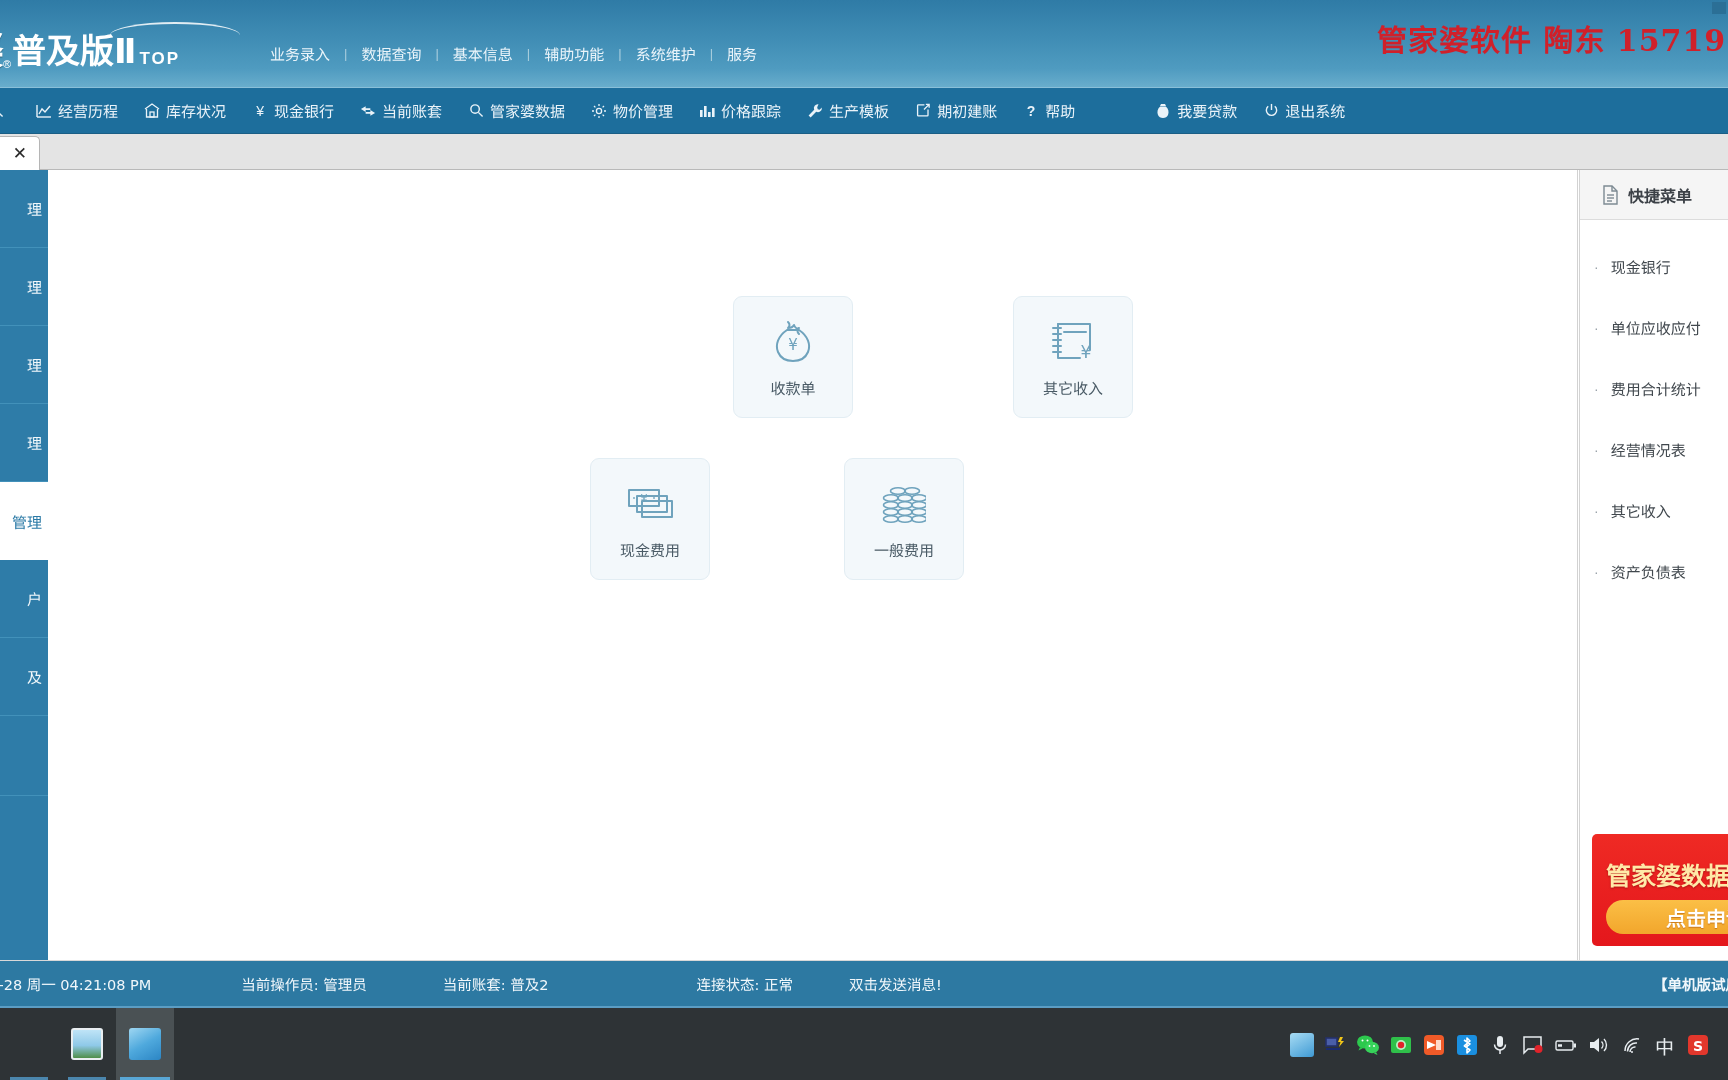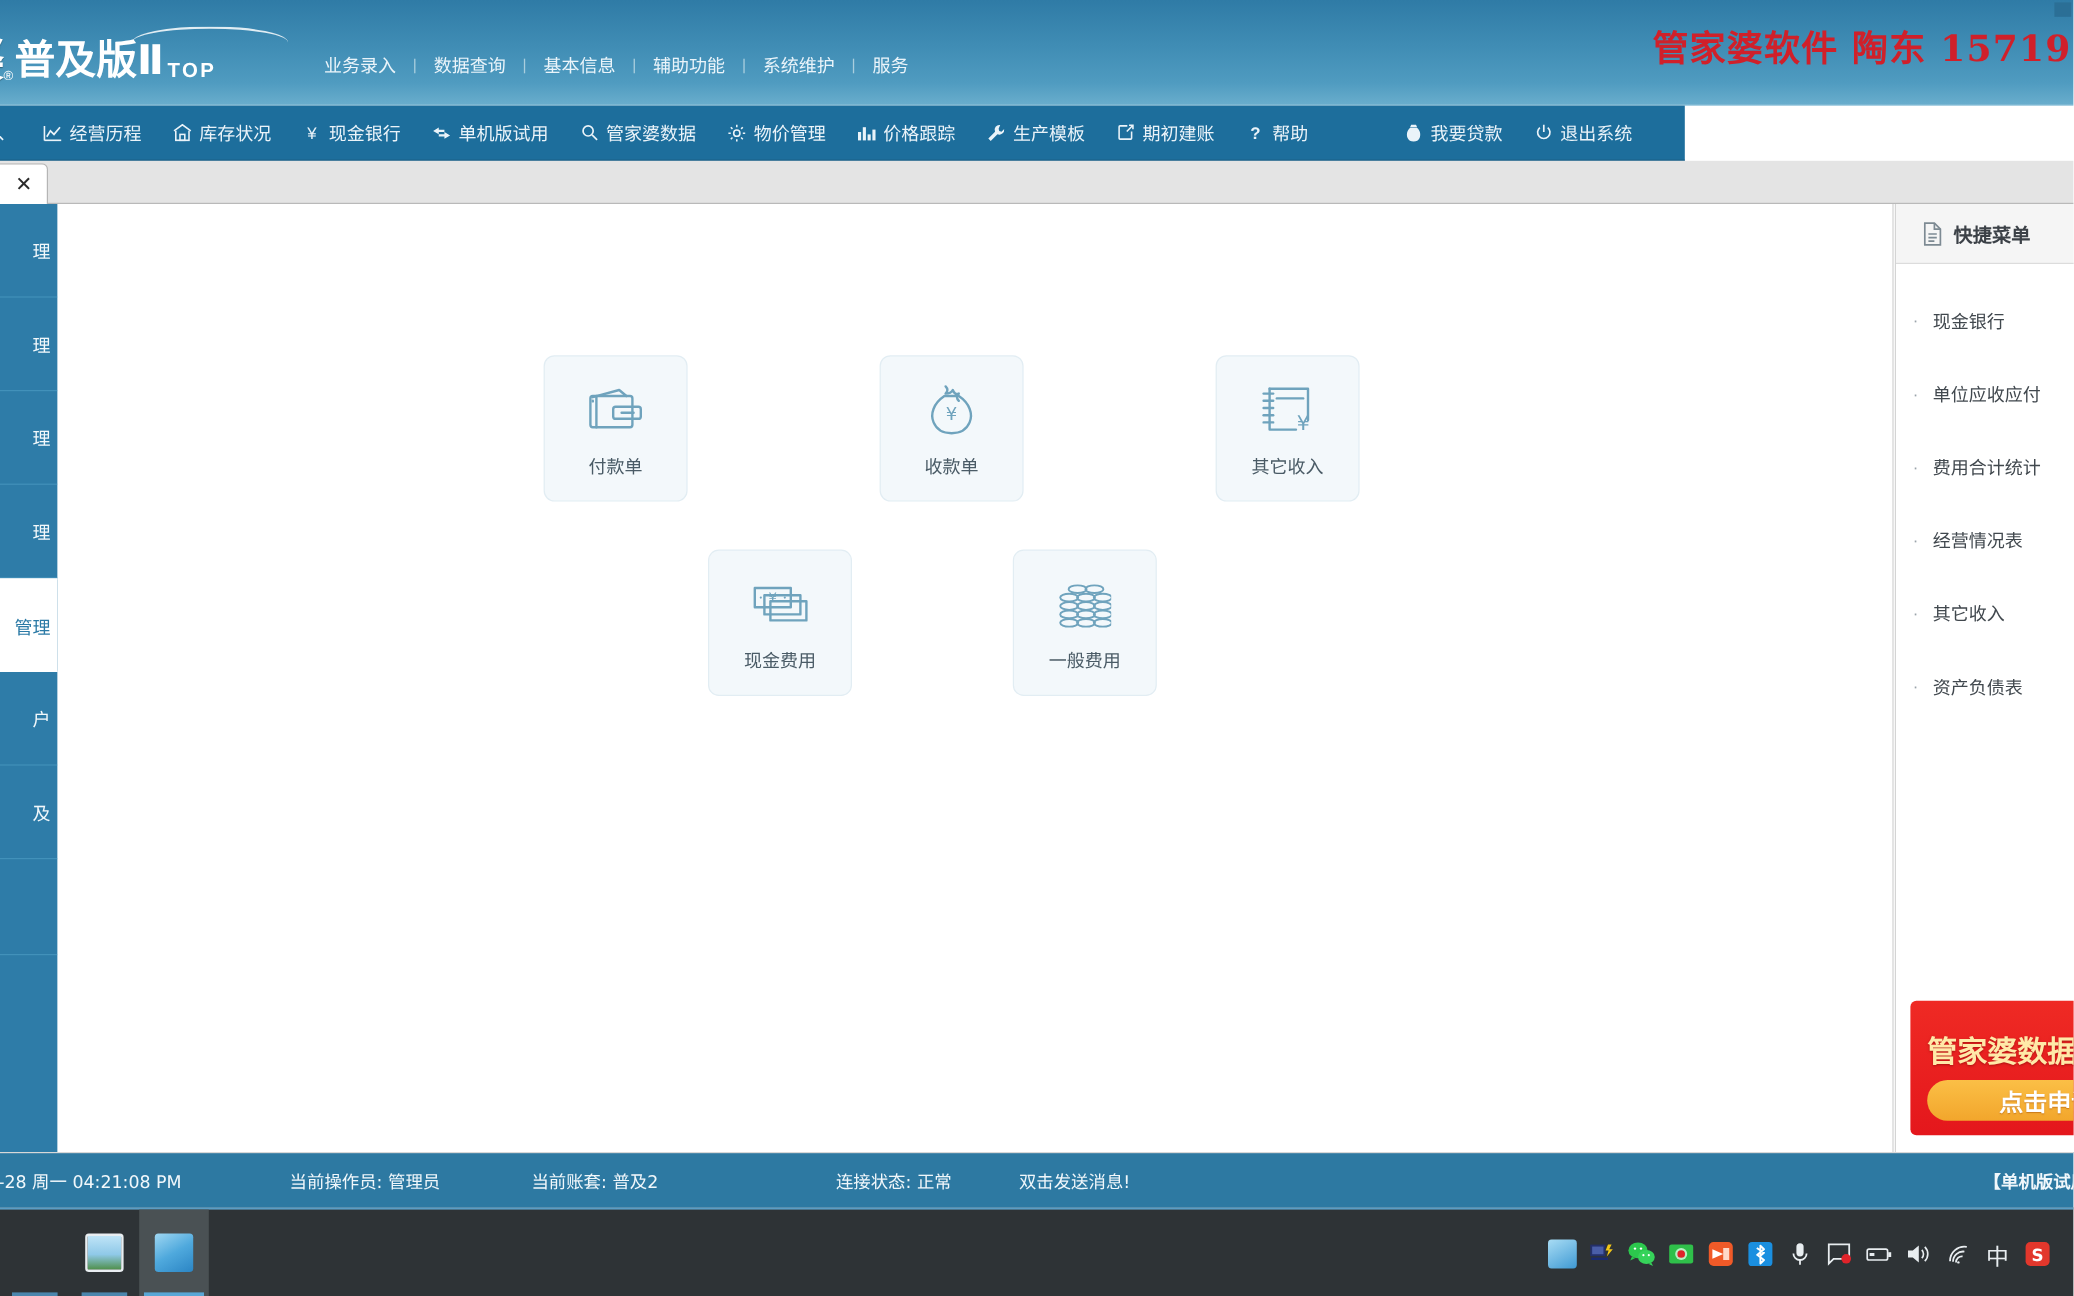--- a/index.html
+++ b/index.html
@@ -88,21 +88,21 @@
     font-family: "DejaVu Serif", "Liberation Serif", serif;
     font-size: 30px; font-weight: 700;
     color: #d0202a;
     white-space: nowrap;
     letter-spacing: 1px;
   }
 
   
   .toolbar {
     position: absolute; left: 0; top: 88px;
-    width: 1404px; height: 46px;
+    width: 1728px; height: 46px;
     background: #1d6e9c;
     display: flex; align-items: center;
     white-space: nowrap;
     border-bottom: 1px solid #1a5e85;
   }
   .tb-item {
     display: flex; align-items: center;
     gap: 6px;
     color: #eaf3f9;
     font-size: 15px;
@@ -409,21 +409,21 @@
     </div>
 
     <div class="tb-item">
       <span class="tb-ico">
         <svg width="17" height="14" viewBox="0 0 17 14" fill="currentColor">
           <path d="M6 2 L1 5 L6 8 L6 6 L11 6 L11 4 L6 4 Z"></path>
           <path d="M11 6 L11 8 L16 9.5 L11 11 L11 13 L6 10 Z" opacity="0"></path>
           <path d="M11 6 L16 9 L11 12 L11 10 L6 10 L6 8 L11 8 Z"></path>
         </svg>
       </span>
-      <span>单机版试用</span>
+      <span>当前账套</span>
     </div>
 
     <div class="tb-item">
       <span class="tb-ico">
         <svg width="15" height="15" viewBox="0 0 16 16" fill="none" stroke="currentColor" stroke-width="1.5">
           <circle cx="6.5" cy="6.5" r="4.5"></circle>
             <line x1="10" y1="10" x2="14.5" y2="14.5"></line>
         </svg>
       </span>
       <span>管家婆数据</span>
@@ -527,33 +527,20 @@
         <span>及</span>
       </div>
     <div class="sb-item tall">
         <span></span>
       </div>
   </div>
 
   <div class="content">
     <div class="cards">
 
-      <div class="card" style="left:405px; top:126px;">
-        <span class="card-icon">
-          <svg width="48" height="44" viewBox="0 0 48 44" fill="none" stroke="currentColor" stroke-width="2" stroke-linejoin="round" stroke-linecap="round">
-            <path d="M5 10 h31 a2 2 0 0 1 2 2 v22 a2 2 0 0 1-2 2 H5 a2 2 0 0 1-2-2 V12 a2 2 0 0 1 2-2 z"></path>
-            <line x1="8" y1="10" x2="8" y2="36"></line>
-            <path d="M5 11 l22 -6 l6 5"></path>
-            <path d="M24 19 h19 a2 2 0 0 1 2 2 v6 a2 2 0 0 1-2 2 H24 a2 2 0 0 1-2-2 v-6 a2 2 0 0 1 2-2 z"></path>
-            <line x1="29" y1="24" x2="39" y2="24"></line>
-            <line x1="5" y1="14" x2="5" y2="14.5"></line>
-          </svg>
-        </span>
-        <span class="card-label">付款单</span>
-      </div>
 
       <div class="card" style="left:685px; top:126px;">
         <span class="card-icon">
           <svg width="42" height="46" viewBox="0 0 42 46" fill="none" stroke="currentColor" stroke-width="2" stroke-linejoin="round" stroke-linecap="round">
             <path d="M16 3 c2 2 2 4 0 6 c3 0 5 -1 6 -3 c1 3 3 4 5 3 c-2 2 -2 4 0 6"></path>
             <path d="M15 11 C6 17 3 26 6 33 c2.5 6 8 9 15 9 c7 0 12.5 -3 15 -9 c3 -7 0 -16 -9 -22 Z"></path>
             <text x="21" y="31" font-size="15" font-family="DejaVu Sans, sans-serif" fill="currentColor" stroke="none" text-anchor="middle">¥</text>
           </svg>
         </span>
         <span class="card-label">收款单</span>

